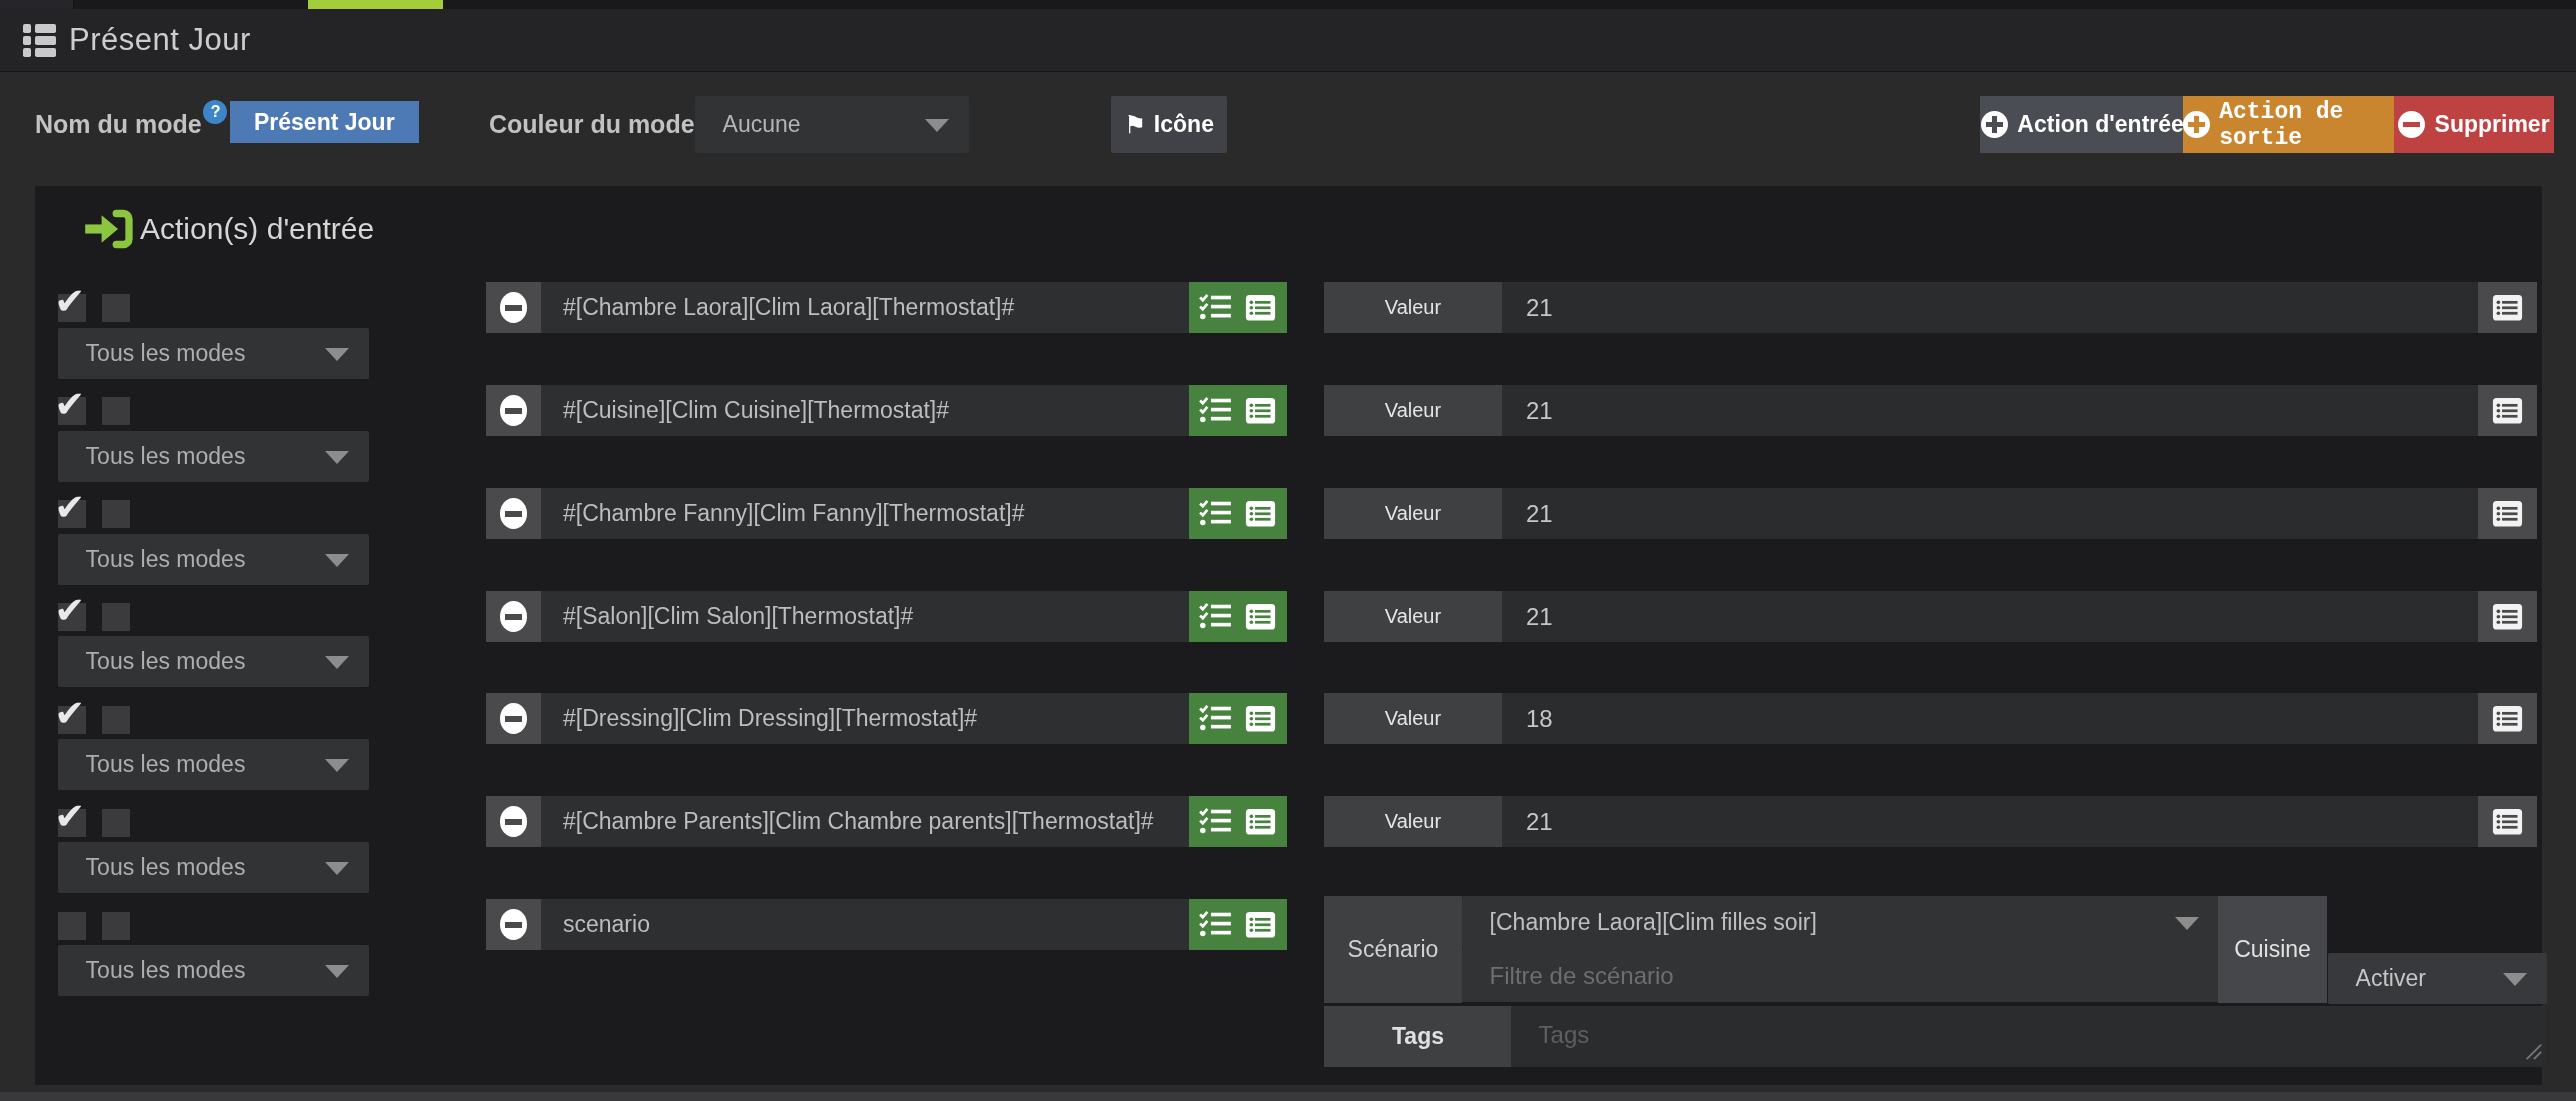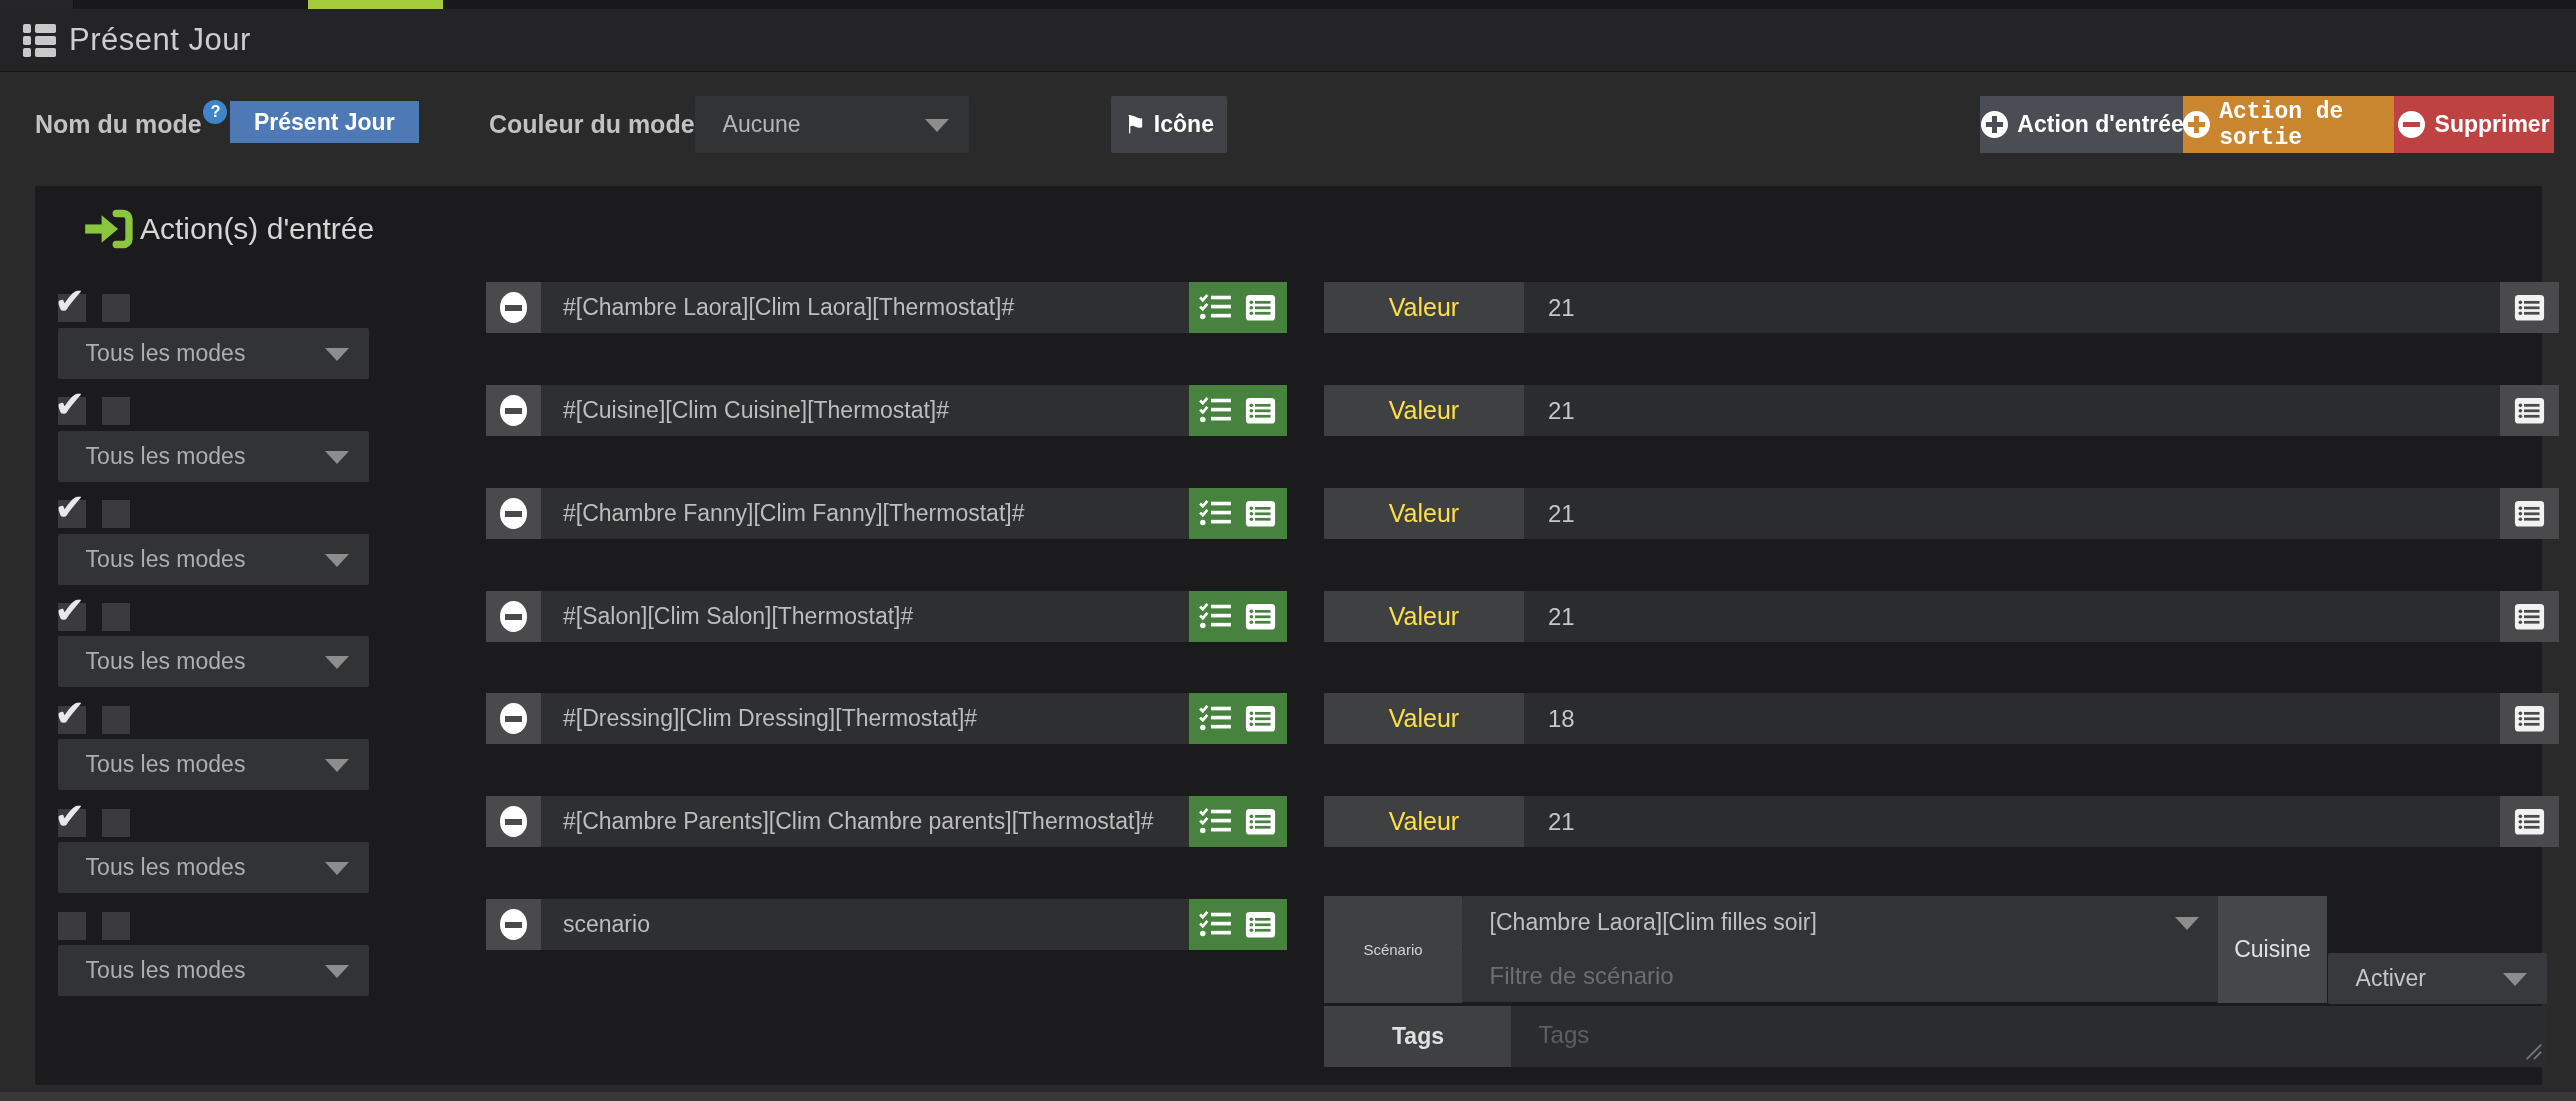--- a/index.html
+++ b/index.html
@@ -73,25 +73,25 @@
   .checkbox.checked .mark { display:block; }
   .mode-select { left:23px; width:311px; height:51px; color:#aeaeae; }
   .cmd-row { position:absolute; left:415px; height:51px; display:flex;padding-left:36px; }
   .minus-btn { width:55px; height:51px; background:#4a4a4c; display:flex; align-items:center; justify-content:center; cursor:pointer; flex:0 0 auto; }
   .minus-circle { width:27.6px; height:31px; border-radius:50%; background:#fff; position:relative; }
   .minus-circle::before { content:""; position:absolute; left:5.5px; top:13px; width:16.5px; height:5.5px; background:#4a4a4c; }
   .cmd-input { width:648px; height:51px; background:#2e2f31; border:0; color:#bdbdbd; font-size:23px; padding-left:22px; font-family:inherit; }
   .cmd-green { width:98px; height:51px; background:#47833f; display:flex; align-items:center; justify-content:space-evenly; }
   .gbtn { width:37px; height:37px; display:flex; align-items:center; justify-content:center; cursor:pointer; }
   .val-row { position:absolute; left:1289px; height:51px; display:flex; }
-  .val-label { width:200px; height:51px; background:#3e4042; color:#fde047; font-size:25px; display:flex; align-items:center; justify-content:center; flex:0 0 auto; }
+  .val-label { width:178px; height:51px; background:#3e4042; color:#e5e5e5; font-size:20px; display:flex; align-items:center; justify-content:center; flex:0 0 auto; }
   .val-input { width:976px; height:51px; background:#2b2c2e; border:0; color:#c6c6c6; font-size:24px; padding-left:24px; font-family:inherit; }
   .val-btn { width:59px; height:51px; background:#4a4a4c; display:flex; align-items:center; justify-content:center; cursor:pointer; }
   
-  .scn-label { position:absolute; left:1289px; top:710px; width:138px; height:107px; background:#3e4042; color:#d2d2d2; font-size:15px; display:flex; align-items:center; justify-content:center; }
+  .scn-label { position:absolute; left:1289px; top:710px; width:138px; height:107px; background:#3e4042; color:#d2d2d2; font-size:23px; display:flex; align-items:center; justify-content:center; }
   .scn-select { left:1427px; top:710px; width:757px; height:53px; background:#323335; color:#c0c0c0; }
   .scn-filter { position:absolute; left:1427px; top:763px; width:757px; height:53px; background:#323335; border:0; color:#c0c0c0; font-size:24px; padding-left:27.6px; font-family:inherit; }
   .scn-filter::placeholder { color:#6e6e6e; }
   .scn-action-label { position:absolute; left:2183px; top:710px; width:109px; height:107px; background:#45474a; color:#e2e2e2; font-size:23px; display:flex; align-items:center; justify-content:center; }
   .scn-action-select { left:2293px; top:767px; width:219px; height:51px; background:#37393c; color:#c6c6c6; }
   
   .tags-label { position:absolute; left:1289px; top:820px; width:188px; height:61px; background:#3e4042; color:#e0e0e0; font-size:23px; font-weight:600; display:flex; align-items:center; justify-content:center; }
   .tags-area { position:absolute; left:1476px; top:820px; width:1035px; height:61px; background:#2b2c2e; border:0; color:#c6c6c6; font-size:24px; padding:14.7px 0 0 27.6px; resize:none; font-family:inherit; }
   .tags-area::placeholder { color:#5f5f5f; }
   .resize-grip { position:absolute; left:2488px; top:855px; width:20px; height:20px; pointer-events:none; }

